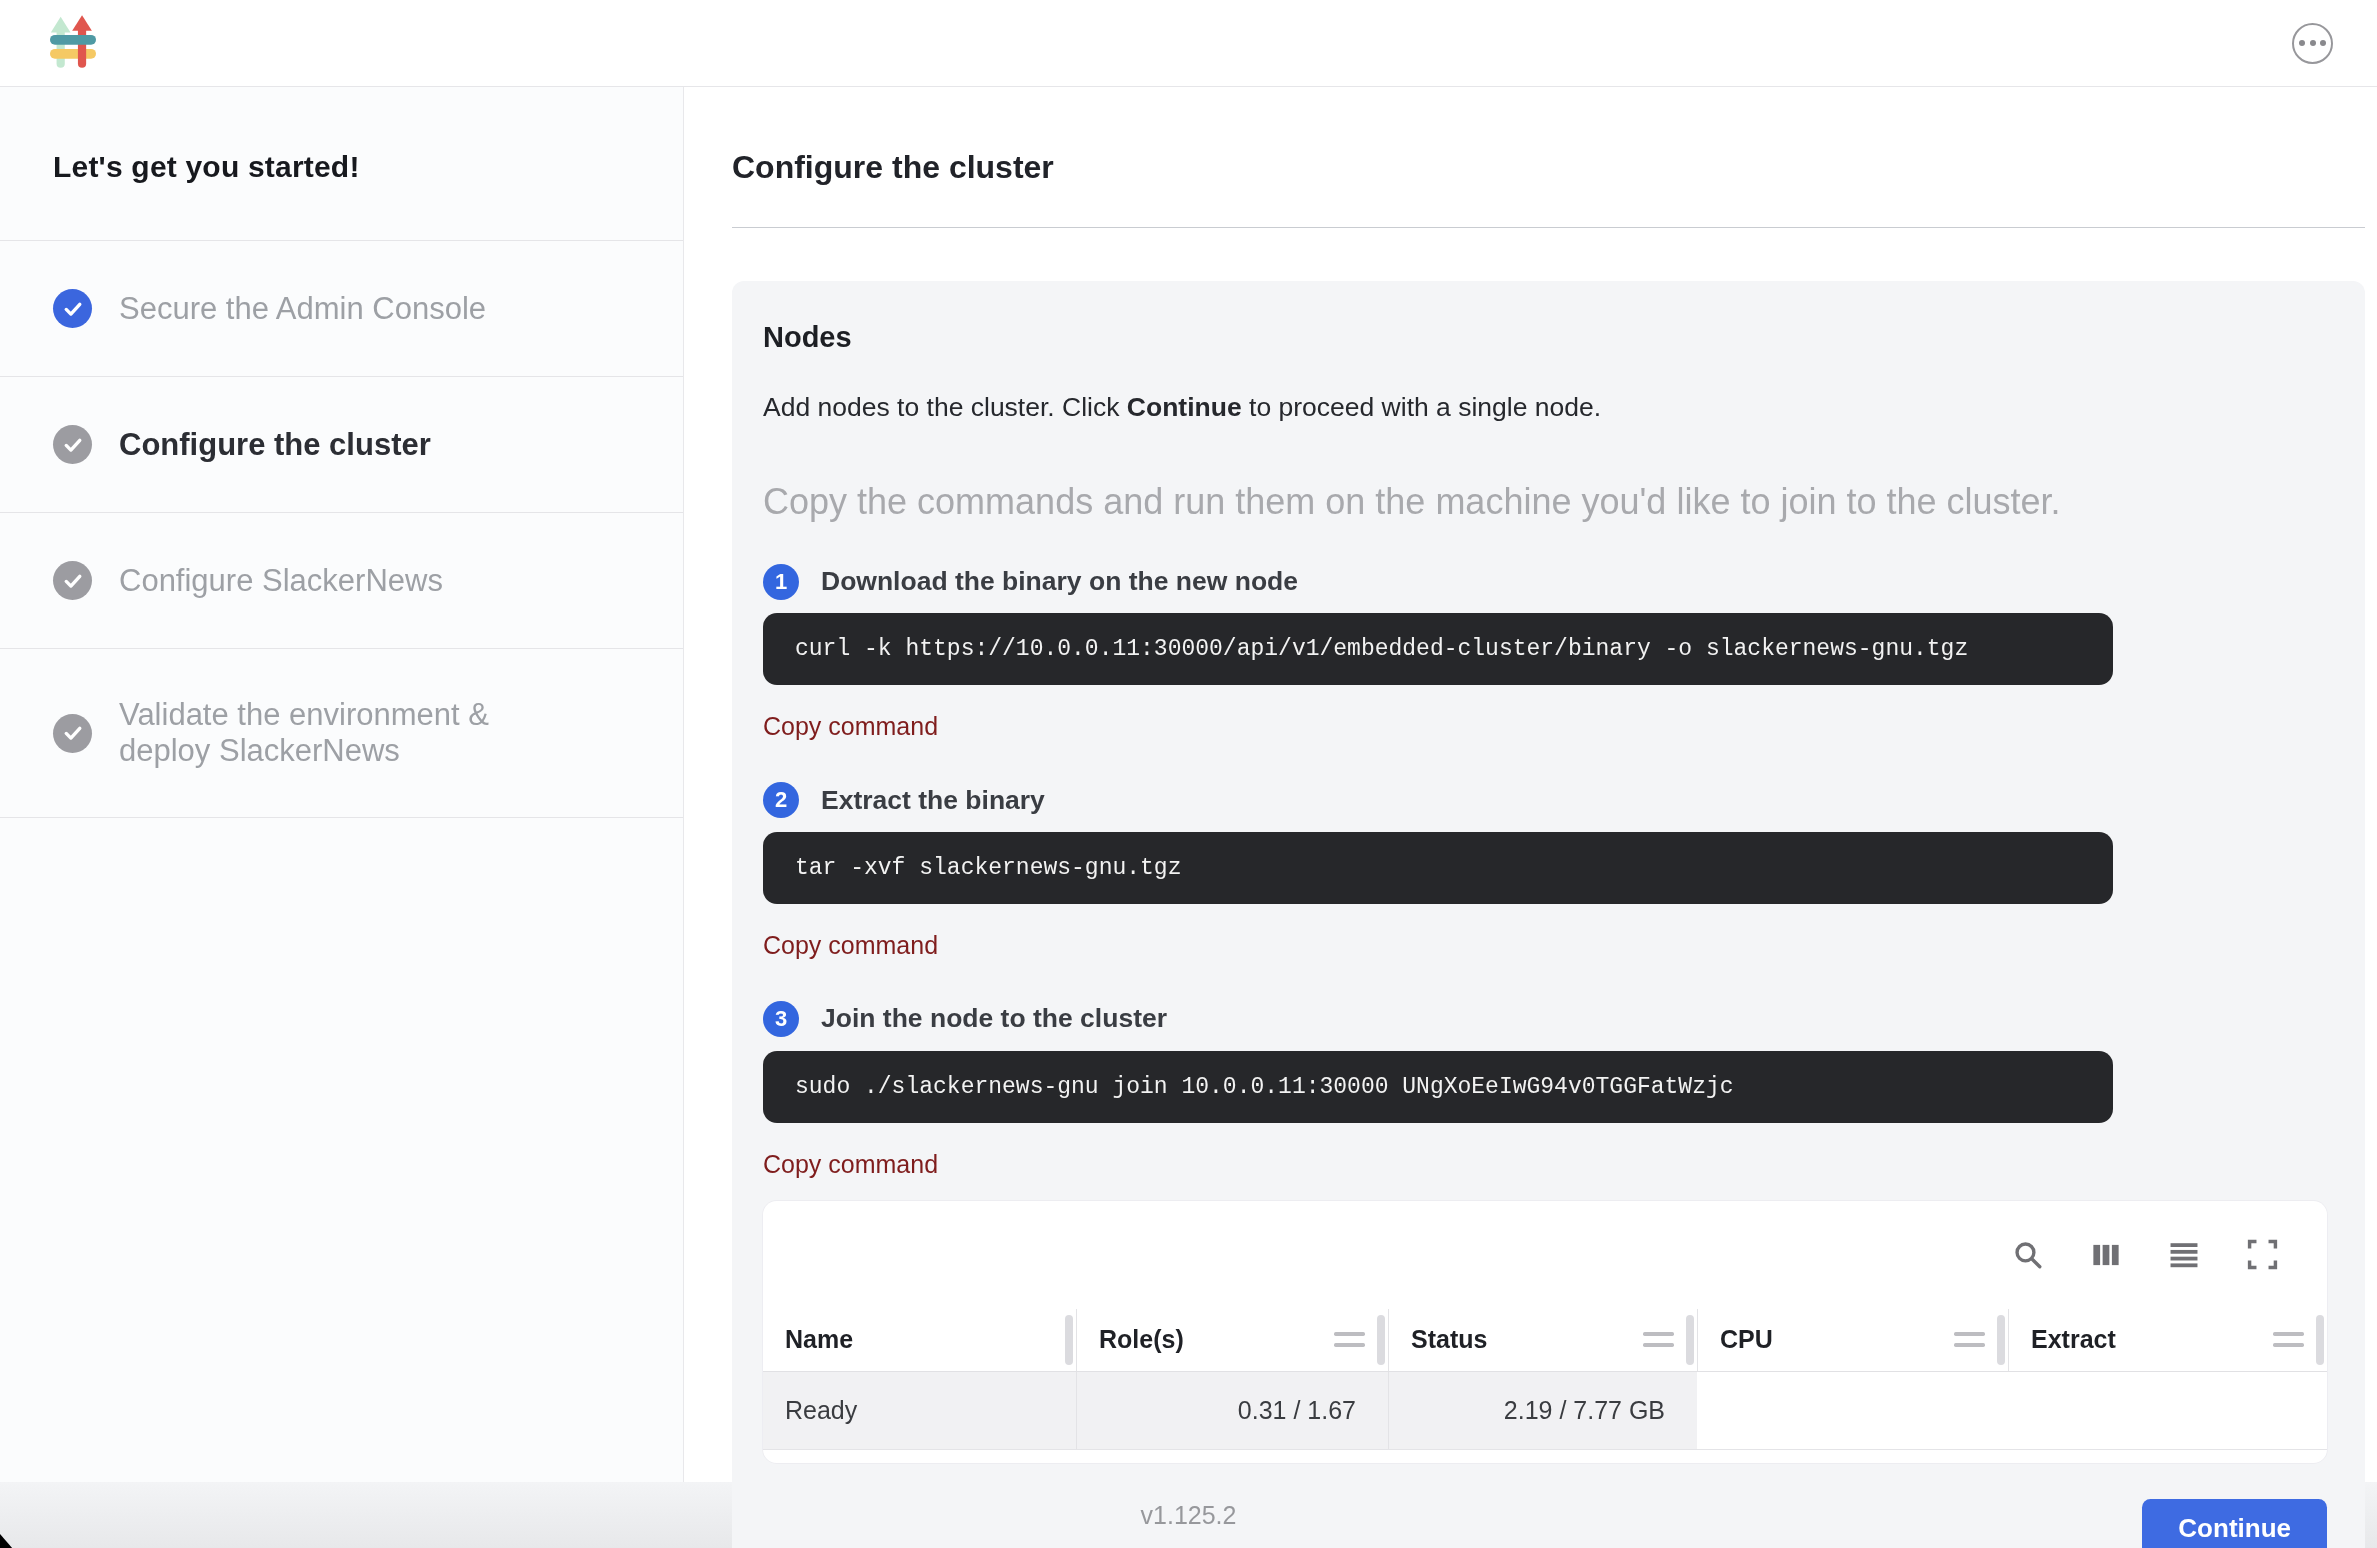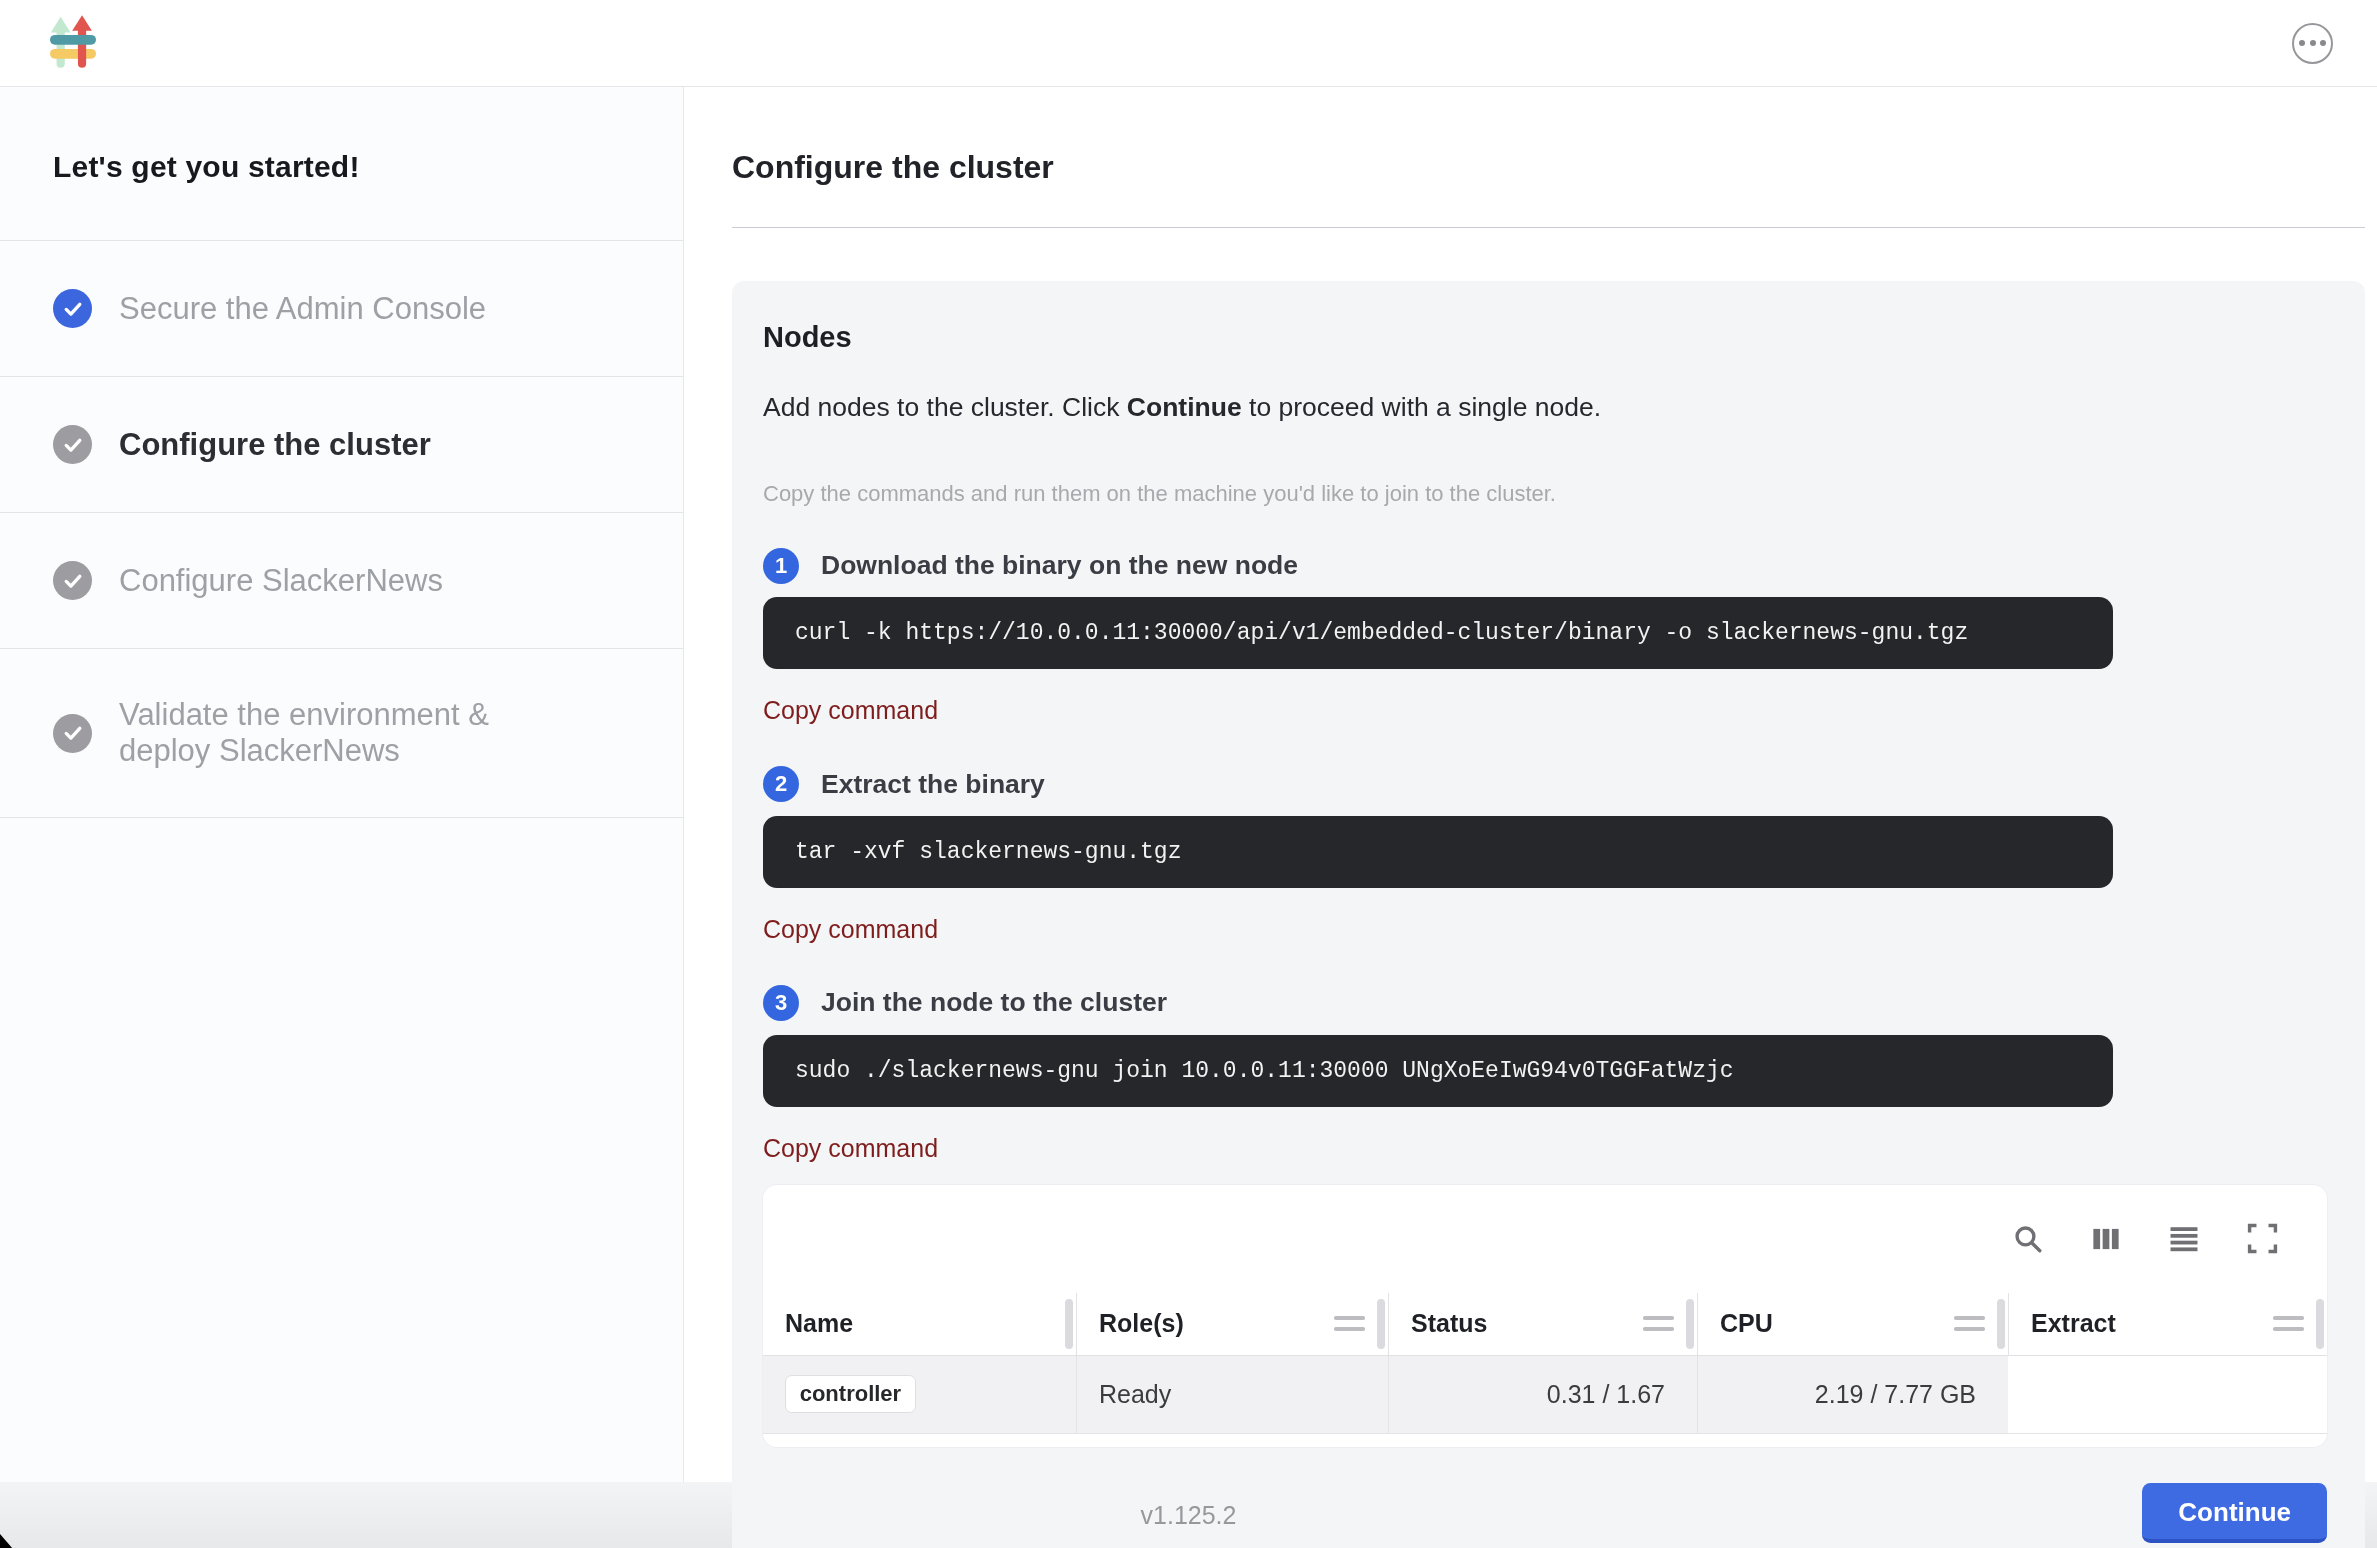--- a/index.html
+++ b/index.html
@@ -40,21 +40,21 @@
   
   .main { flex:1; background:#ffffff; padding:62px 43px 0 48px; }
   .page-title { font-size:32px; font-weight:bold; color:#212329; }
   .main hr { border:none; border-top:1.7px solid #c9ccd1; margin-top:41px; }
   .card {
     margin-top:53px; background:#f4f5f7; border-radius:12px;
     padding:31px 38px 26px 31px;
   }
   .card-heading { font-size:29px; font-weight:bold; color:#1d1f24; margin-top:8.5px; }
   .intro { font-size:26.5px; color:#26282d; margin-top:38px; }
-  .hint { font-size:22px; color:#a8a9ad; margin-top:58px; }
+  .hint { font-size:36px; color:#a8a9ad; margin-top:58px; }
   .step-head { display:flex; align-items:center; gap:22px; margin-top:41px; }
   .step-num {
     width:36px; height:36px; border-radius:50%; background:#3366df; color:#fff;
     font-size:22px; font-weight:bold; display:flex; align-items:center; justify-content:center;
     flex:0 0 36px;
   }
   .step-title { font-size:26.5px; font-weight:bold; color:#3a3d43; }
   .codeblock {
     margin-top:13.7px; width:1350px; height:72px; background:#26272a; border-radius:14px;
     display:flex; align-items:center; padding:0 32px;
@@ -288,23 +288,20 @@
                 <span class="eq-icon">
                   <i></i>
                   <i></i>
                 </span>
                 <span class="sep-pill"></span>
               </span>
           </div>
         </div>
 
         <div class="grid-row">
-          <div class="cell">
-            <span class="role-badge">controller</span>
-          </div>
           <div class="cell">Ready</div>
           <div class="cell num">0.31 / 1.67</div>
           <div class="cell num">2.19 / 7.77 GB</div>
         </div>
       </div>
 
       <div class="continue-row">
         <button class="continue-btn">Continue</button>
       </div>
     </section>

